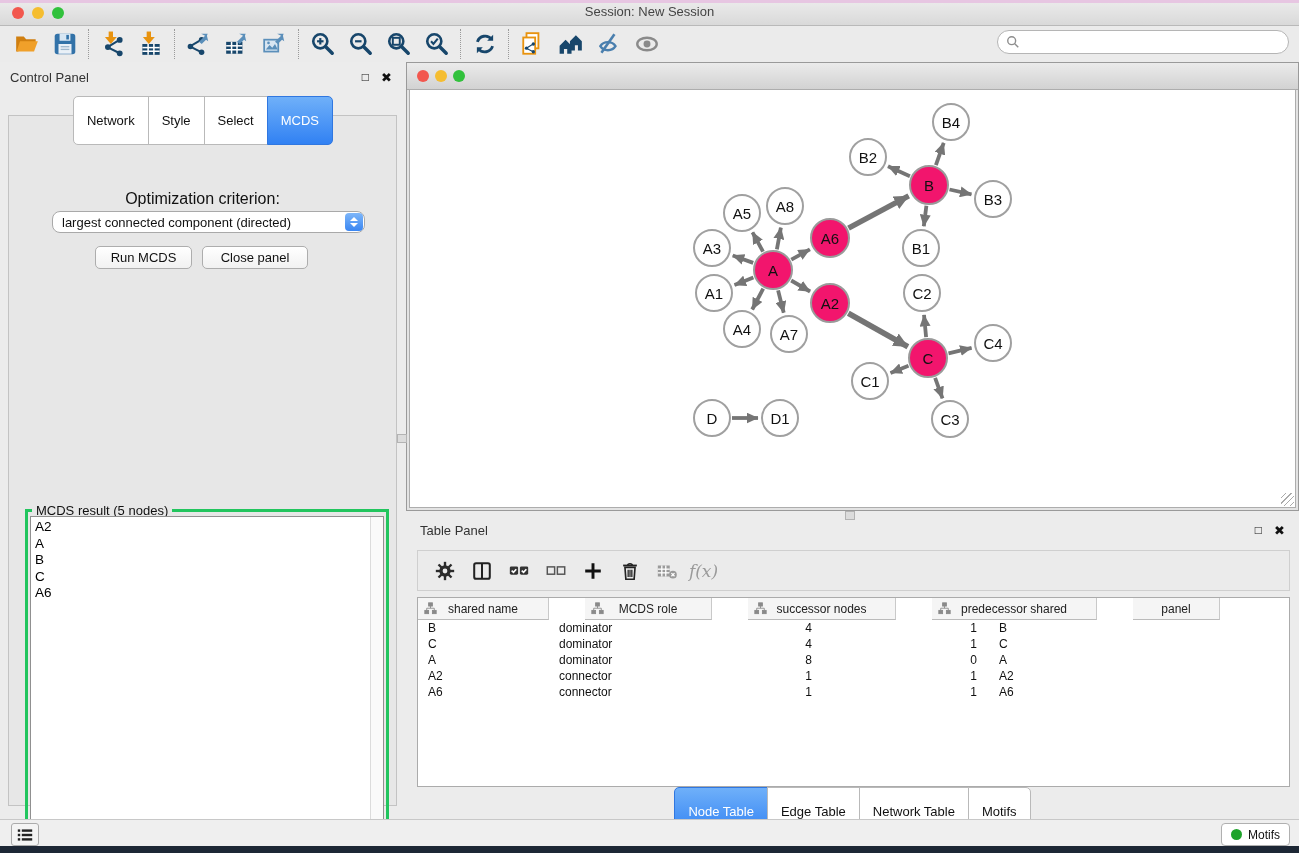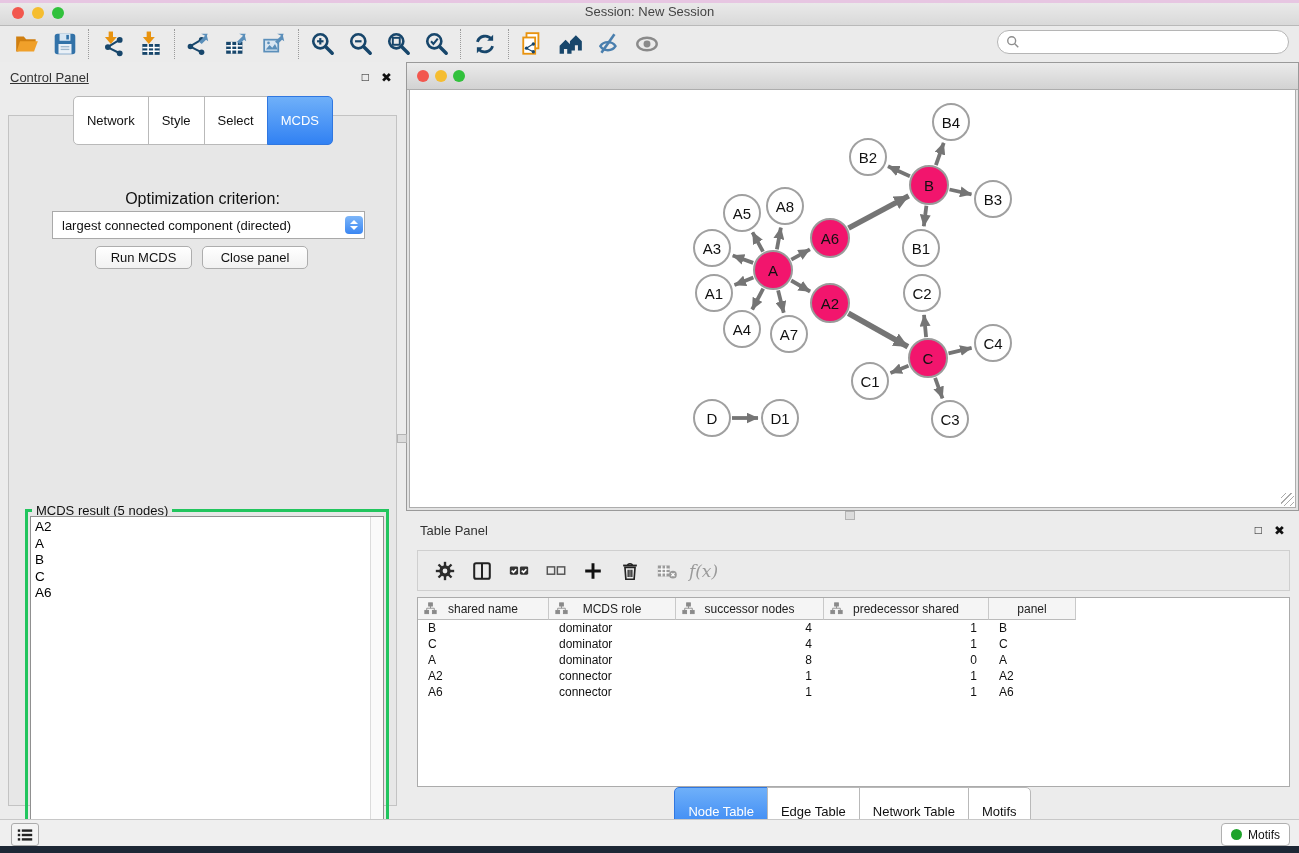--- a/index.html
+++ b/index.html
@@ -26,33 +26,33 @@
     border:1px solid #b5b5b5;border-radius:12px;display:flex;align-items:center;padding-left:8px;box-sizing:border-box;}
   .searchbox input{border:none;outline:none;flex:1;font-size:12px;background:transparent;margin-left:5px;}
 
   
   .panel-title{font-size:13px;color:#333;}
   .float-x{font-size:12px;color:#111;cursor:default;}
   .close-x{font-size:13px;font-weight:bold;color:#111;cursor:default;}
 
   
   .control-panel{position:absolute;left:0;top:62px;width:406px;height:757px;background:#ececec;}
-  .cp-header{position:absolute;left:10px;top:8px;text-decoration:underline;}
+  .cp-header{position:absolute;left:10px;top:8px;}
   .cp-icons{position:absolute;right:14px;top:8px;display:flex;gap:12px;}
   .cp-box{position:absolute;left:8px;top:53px;right:9px;bottom:13px;background:#e7e7e7;border:1px solid #c3c3c3;}
   .tabs-row{position:absolute;top:34px;left:0;width:100%;display:flex;justify-content:center;z-index:3;}
   .seg{display:flex;}
   .seg .tab{background:#fff;border:1px solid #b9b9b9;margin-left:-1px;padding:16px 13px;
     font-size:13px;color:#111;line-height:15px;cursor:default;}
   .seg .tab:first-child{border-radius:5px 0 0 5px;margin-left:0;}
   .seg .tab:last-child{border-radius:0 5px 5px 0;}
   .seg .tab.active{background:linear-gradient(#6fb0f9,#3181f3);border-color:#3077e0;color:#fff;}
   .opt-label{position:absolute;top:74px;left:0;width:100%;text-align:center;font-size:16px;color:#111;}
-  .dropdown{position:absolute;left:43px;top:95px;width:313px;height:28px;background:#fff;
-    border:1px solid #a9a9a9;border-radius:0;display:flex;align-items:center;box-sizing:border-box;cursor:default;}
+  .dropdown{position:absolute;left:43px;top:95px;width:313px;height:22px;background:#fff;
+    border:1px solid #a9a9a9;border-radius:8px;display:flex;align-items:center;box-sizing:border-box;cursor:default;}
   .dropdown .val{flex:1;font-size:13px;color:#111;padding-left:9px;white-space:nowrap;overflow:hidden;}
   .dd-step{width:18px;height:18px;margin-right:1px;border-radius:4px;
     background:linear-gradient(#7db6f9,#3a86f2);display:flex;flex-direction:column;align-items:center;justify-content:center;gap:2px;}
   .dd-step .up{width:0;height:0;border-left:4px solid transparent;border-right:4px solid transparent;border-bottom:4px solid #fff;}
   .dd-step .dn{width:0;height:0;border-left:4px solid transparent;border-right:4px solid transparent;border-top:4px solid #fff;}
   .btn{position:absolute;height:21px;background:linear-gradient(#ffffff,#f1f1f1);border:1px solid #adadad;
     border-radius:5px;font-size:13px;color:#111;display:flex;align-items:center;justify-content:center;cursor:default;}
   .mcds-fieldset{position:absolute;left:16px;top:393px;width:364px;height:342px;
     border:3px solid #22c55e;box-sizing:border-box;}
   .mcds-legend{position:absolute;top:-9px;left:4px;background:#e7e7e7;padding:0 4px;font-size:13px;color:#111;}
@@ -81,21 +81,21 @@
 
   
   .table-panel{position:absolute;left:406px;top:511px;width:893px;height:308px;background:#ececec;}
   .tp-header{position:absolute;left:14px;top:12px;}
   .tp-icons{position:absolute;right:14px;top:12px;display:flex;gap:12px;}
   .tp-toolbar{position:absolute;left:11px;top:39px;right:9px;height:41px;background:#ebebeb;
     border:1px solid #cfcfcf;display:flex;align-items:center;padding-left:8px;box-sizing:border-box;}
   .ttbtn{width:37px;height:30px;display:flex;align-items:center;justify-content:center;cursor:default;}
   .fx{font-family:"DejaVu Serif",serif;font-style:italic;font-size:17px;color:#9a9a9a;}
   .tbl{position:absolute;left:11px;top:86px;right:9px;height:188px;background:#fff;border:1px solid #ababab;overflow:hidden;}
-  .tbl-head{display:flex;height:22px;}
+  .tbl-head{display:flex;height:22px;gap:36px;}
   .th{position:relative;background:#f5f5f5;border-right:1px solid #c9c9c9;border-bottom:1px solid #bbb;
     box-sizing:border-box;display:flex;align-items:center;justify-content:center;font-size:12px;color:#222;cursor:default;}
   .th .hicon{position:absolute;left:6px;top:4px;}
   .tr{display:flex;height:16px;align-items:center;}
   .td{font-size:12px;color:#111;box-sizing:border-box;white-space:nowrap;overflow:hidden;}
   .td.l{text-align:left;padding-left:10px;}
   .td.r{text-align:right;padding-right:12px;}
   .tp-tabs{position:absolute;left:0;width:100%;top:276px;display:flex;justify-content:center;}
 
   

